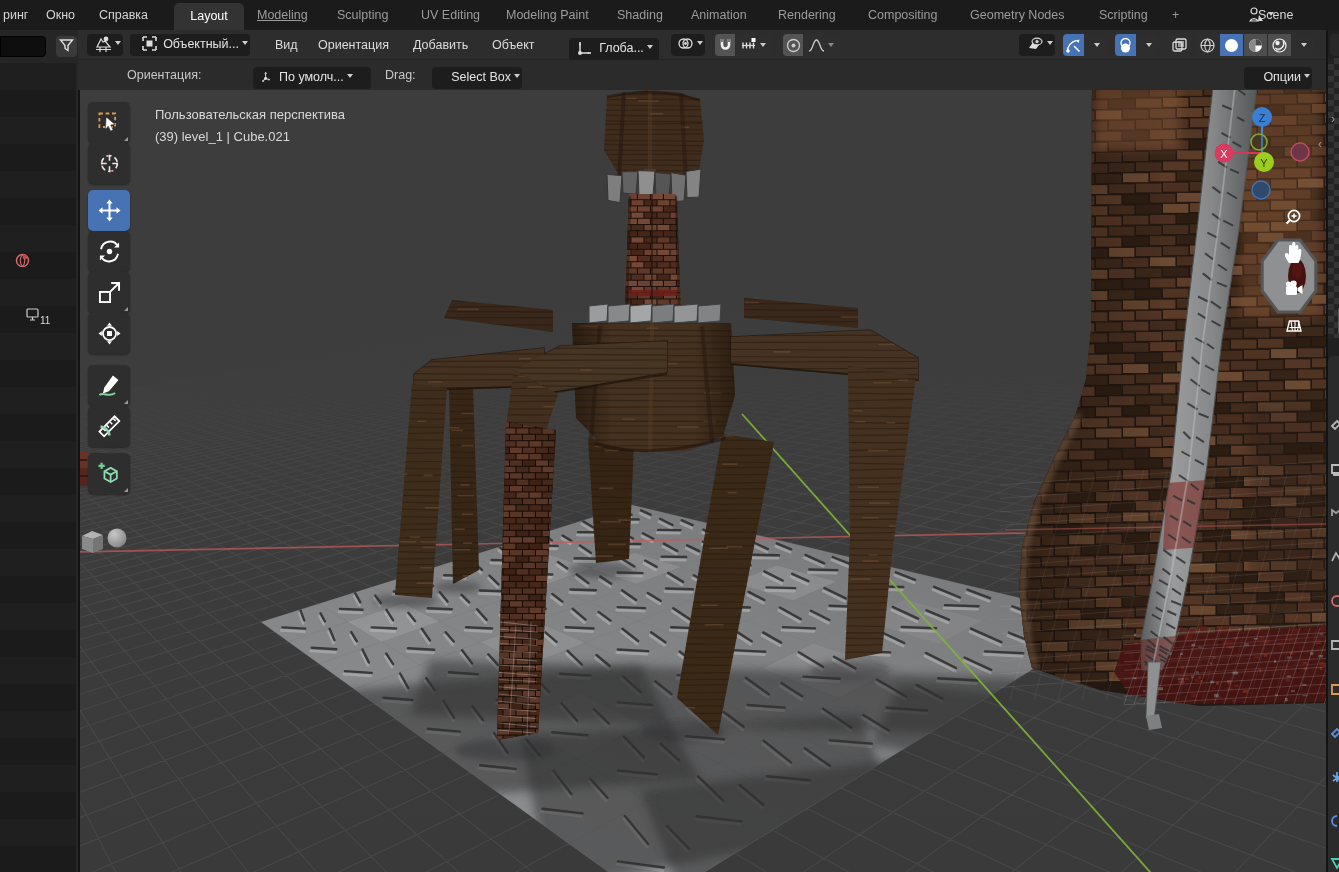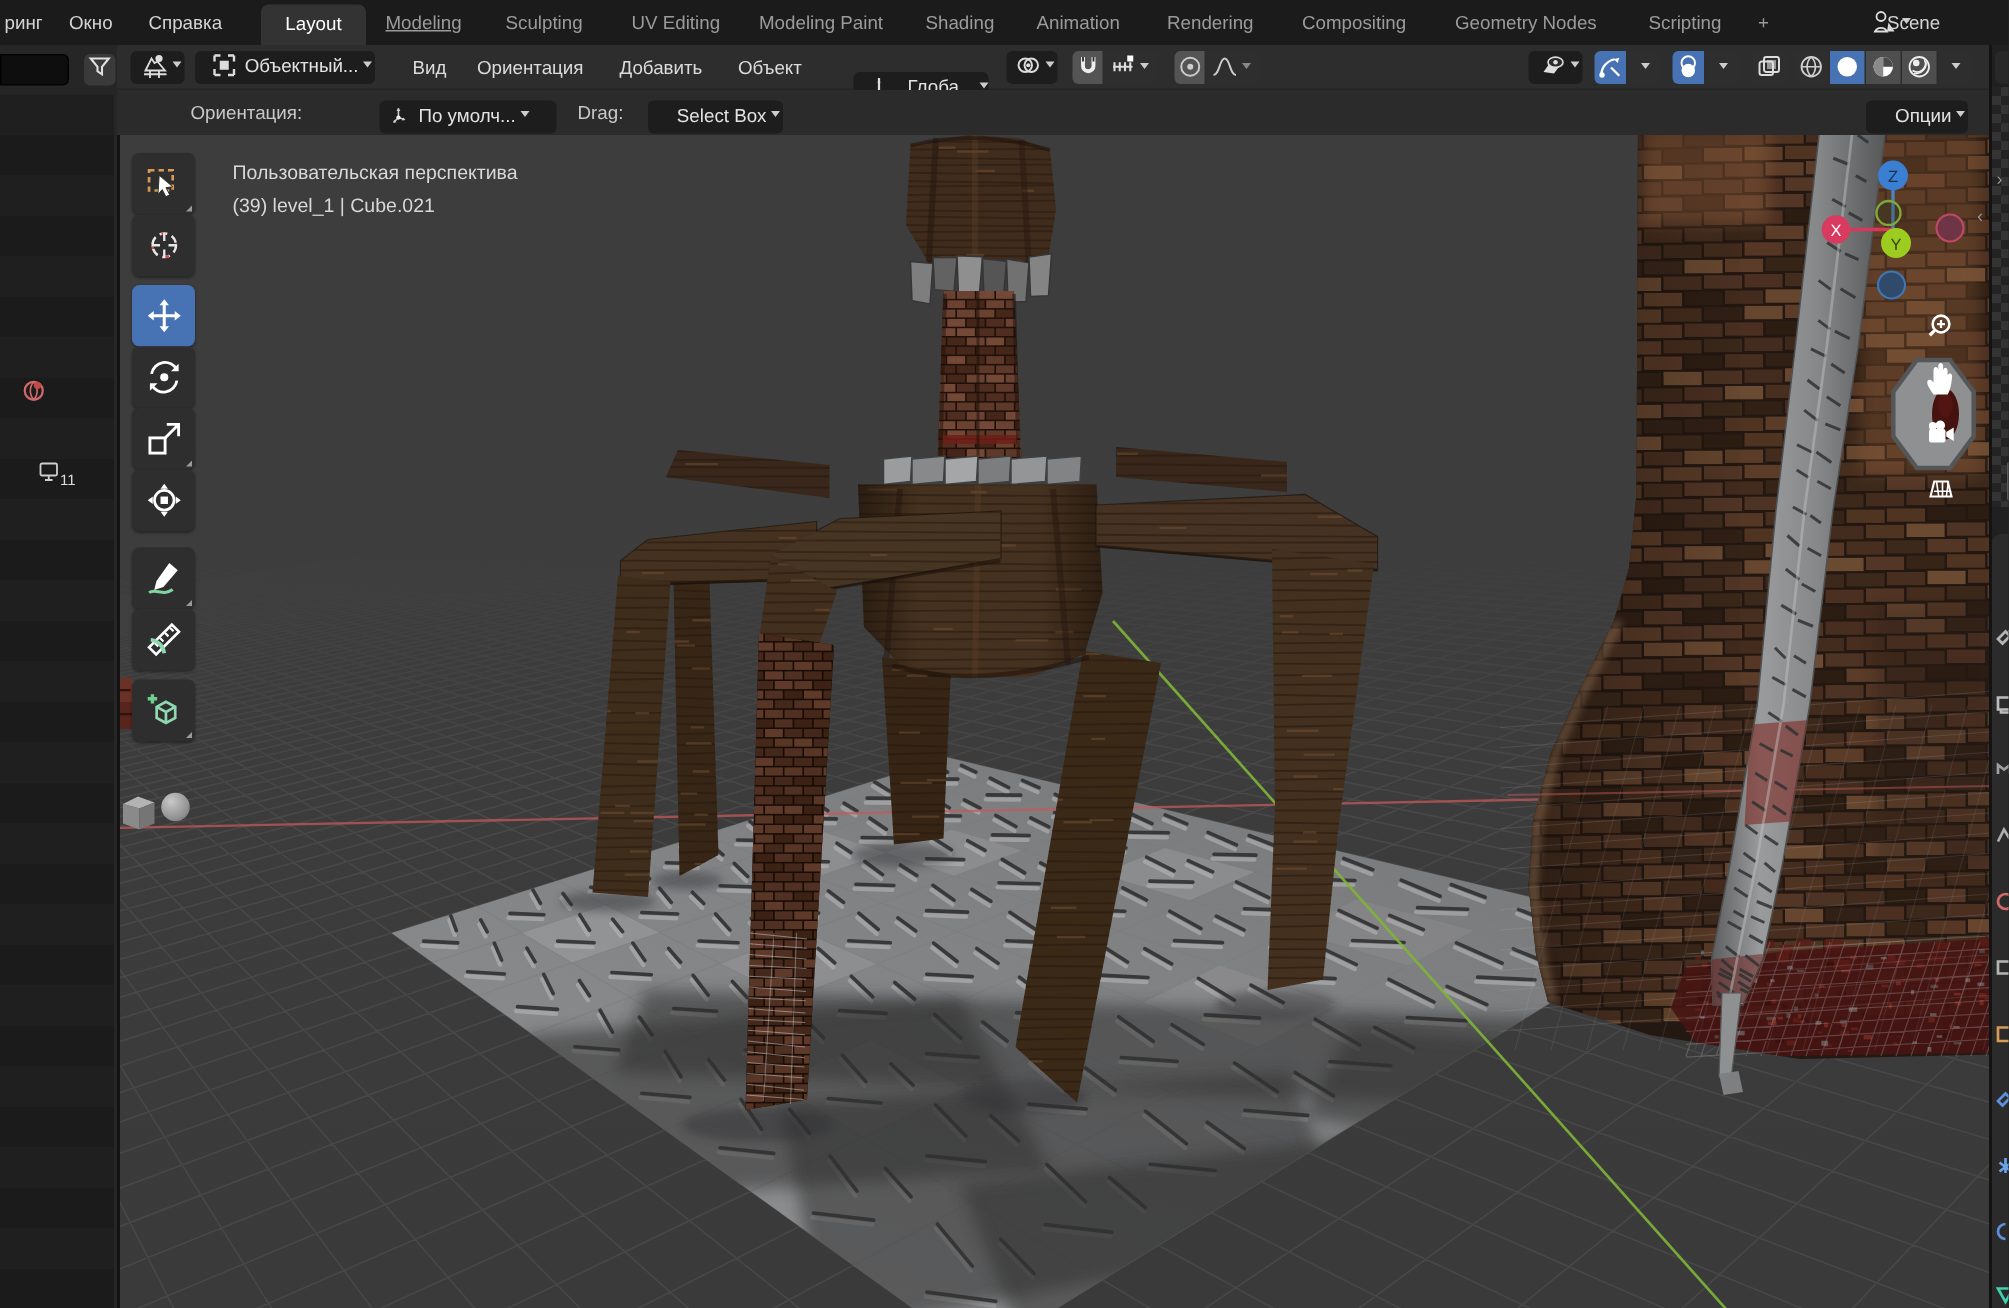--- a/index.html
+++ b/index.html
@@ -75,21 +75,21 @@
           <path d="M1 14.5h15M5 12v5M11 12v5" stroke="#ddd" stroke-width="1.2"></path>
         </svg><b class="ch"></b></div>
       <div class="pill" style="left:52px;top:4px;width:120px;text-align:right;padding-left:7px"><svg width="17" height="17" viewBox="0 0 17 17" style="vertical-align:-4px">
           <path d="M2 2h4M11 2h4M2 2v4M15 2v4M2 15h4M11 15h4M2 11v4M15 11v4" stroke="#ddd" stroke-width="1.6" fill="none"></path>
           <rect x="5.5" y="5.5" width="6" height="6" fill="#ddd"></rect>
         </svg><span class="pt">Объектный...</span><b class="ch"></b></div>
       <span class="m" style="left:197px;top:8px;">Вид</span>
       <span class="m" style="left:240px;top:8px;">Ориентация</span>
       <span class="m" style="left:335px;top:8px;">Добавить</span>
       <span class="m" style="left:414px;top:8px;text-align:center;">Объект</span>
-      <div class="pill" style="left:491px;top:18px;width:90px;text-align:left;padding-left:14px"><svg width="17" height="17" viewBox="0 0 17 17" style="vertical-align:-4px">
+      <div class="pill" style="left:491px;top:8px;width:90px;text-align:center;padding-left:4px"><svg width="17" height="17" viewBox="0 0 17 17" style="vertical-align:-4px">
           <path d="M3 14L14 14M3 14L3 3" stroke="#ddd" stroke-width="1.5" fill="none"></path>
           <path d="M14 14l-3.2-1v2zM3 3l-1 3.2h2z" fill="#ddd"></path>
           <circle cx="3" cy="14" r="2" fill="#ddd"></circle>
         </svg><span class="pt">Глоба...</span><b class="ch"></b></div>
       <div class="pill" style="left:593px;top:4px;width:34px"><svg width="17" height="17" viewBox="0 0 17 17" style="vertical-align:-4px">
           <circle cx="6.5" cy="8.5" r="4.5" fill="none" stroke="#ddd" stroke-width="1.3"></circle>
           <circle cx="10.5" cy="8.5" r="4.5" fill="none" stroke="#ddd" stroke-width="1.3"></circle>
           <circle cx="8.5" cy="8.5" r="1.4" fill="#ddd"></circle>
         </svg><b class="ch"></b></div>
       <div class="seg" style="left:637px;top:4px;width:20px;border-radius:4px 0 0 4px;background:#545454"><svg width="17" height="17" viewBox="0 0 17 17" style="vertical-align:-4px">

